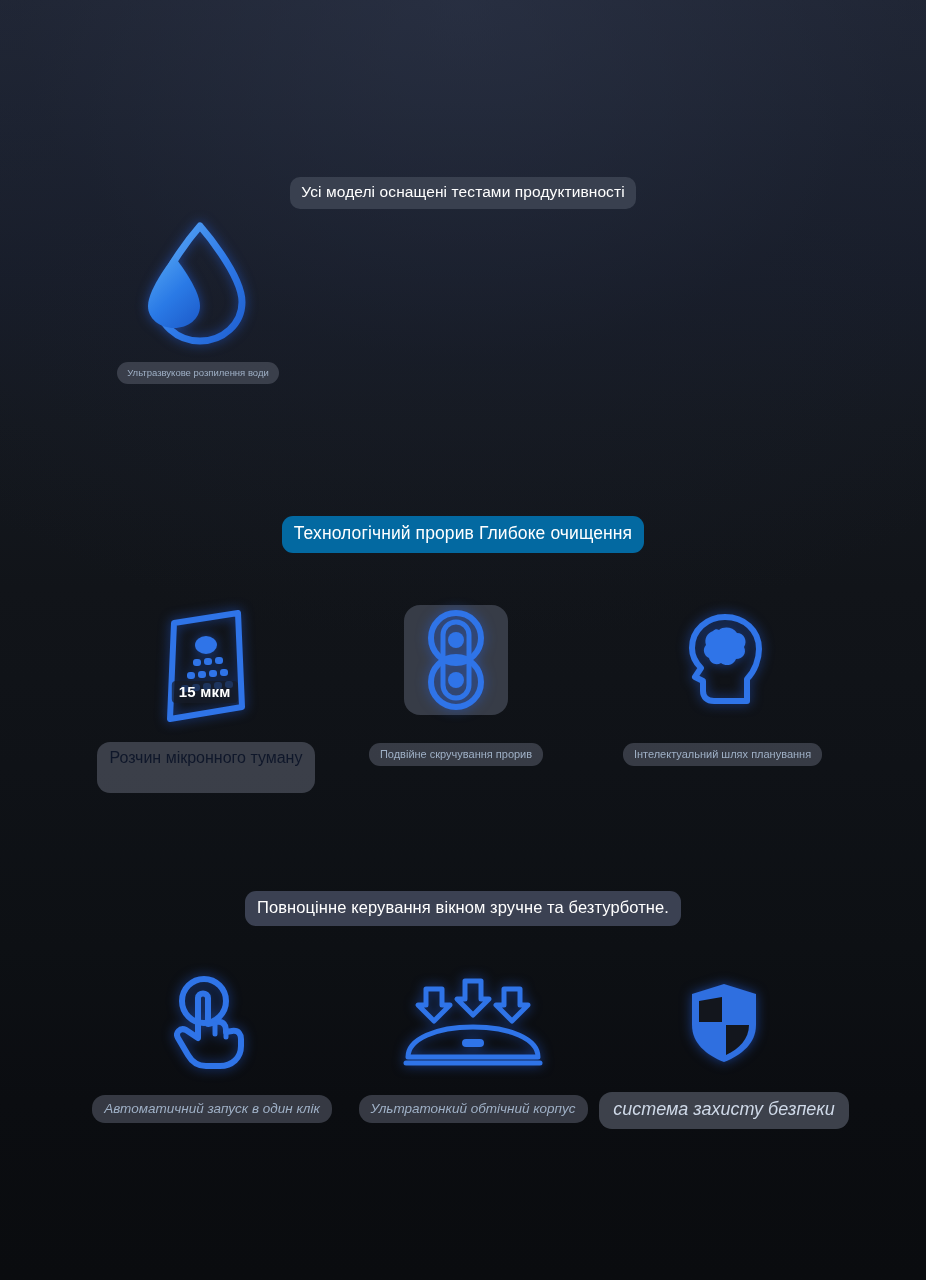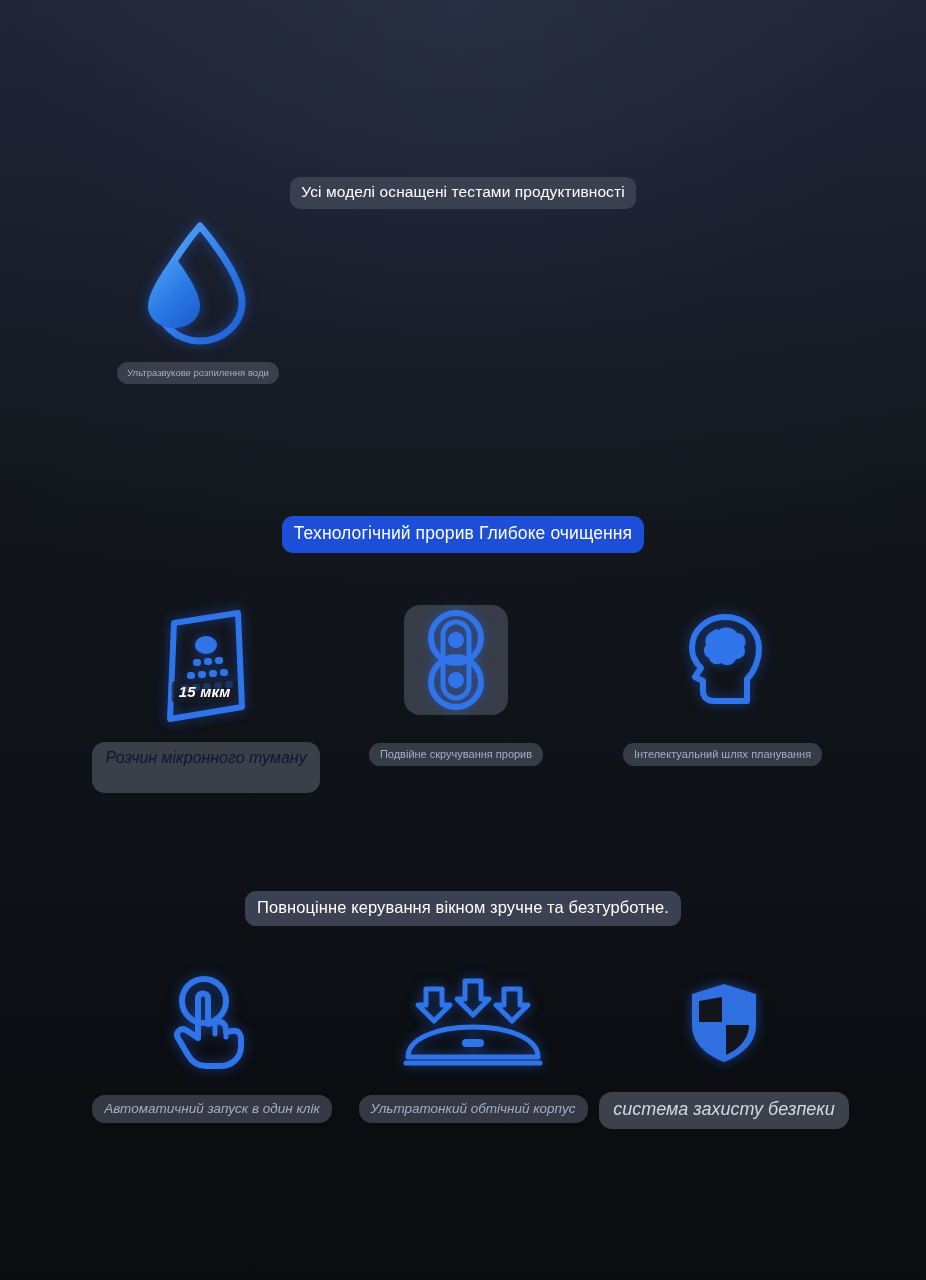--- a/index.html
+++ b/index.html
@@ -64,21 +64,21 @@
     font-weight: 400;
     padding: 6px 11px 8px 11px;
     background: #39404f;
     border-radius: 10px;
   }
 
   .pill-title.sec {
     font-size: 17.5px;
     font-weight: 400;
     padding: 7px 12px 9px 12px;
-    background: #1d4ed8;
+    background: #0369a1;
   }
 
   .pill-title.sec3 {
     font-size: 16.5px;
     font-weight: 400;
     padding: 7px 12px 9px 12px;
     background: #3b4152;
   }
 
   
@@ -197,21 +197,21 @@
 
 
   </div>
 
   <div class="title-row" style="top:516px;">
     <span class="pill-title sec">Технологічний прорив Глибоке очищення</span>
   </div>
 
   <div class="feature-row" style="top:605px; height:180px;">
 
-    <div class="feature" style="left:110px; top:0; width:192px;font-style:italic;">
+    <div class="feature" style="left:110px; top:0; width:192px;">
       <div class="icon-box" style="width:120px;height:122px;">
         <svg width="92" height="118" viewBox="0 0 92 118" class="glow">
           <path d="M14 16 L78 6 L82 100 L10 112 Z" fill="none" stroke="#2f74e8" stroke-width="6" stroke-linejoin="round"></path>
           <ellipse cx="46" cy="38" rx="11" ry="9" fill="#2f74e8"></ellipse>
           <rect x="33" y="52" width="8" height="7" rx="3" fill="#2f74e8"></rect>
           <rect x="44" y="51" width="8" height="7" rx="3" fill="#2f74e8"></rect>
           <rect x="55" y="50" width="8" height="7" rx="3" fill="#2f74e8"></rect>
           <rect x="27" y="65" width="8" height="7" rx="3" fill="#2f74e8"></rect>
           <rect x="38" y="64" width="8" height="7" rx="3" fill="#2f74e8"></rect>
           <rect x="49" y="63" width="8" height="7" rx="3" fill="#2f74e8"></rect>

